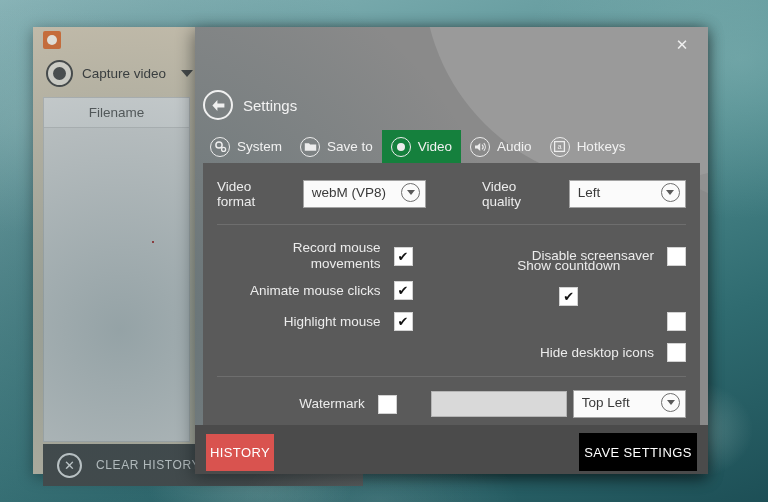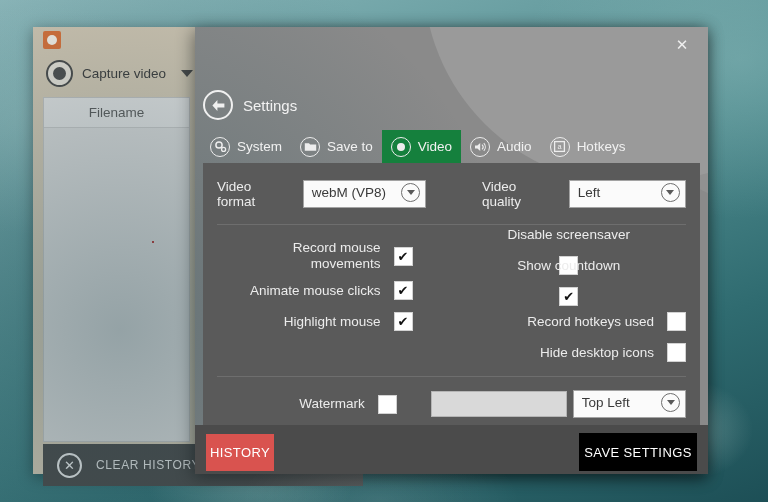--- a/index.html
+++ b/index.html
@@ -310,30 +310,29 @@
             <span style="width:26px;"></span>
           </div>
           <div style="display:flex; align-items:center; justify-content:flex-end; gap:13px; height:31px;">
             <span class="opt-label" style="text-align:right; width:155px;">Highlight mouse</span>
             <span class="cb">✔</span>
             <span style="width:26px;"></span>
           </div>
         </div>
 
         <div style="width:50%;">
-          <div style="display:flex; align-items:center; justify-content:flex-end; gap:13px; height:38px;flex-direction:column;">
+          <div style="display:flex; align-items:center; justify-content:flex-end; gap:13px; height:38px;">
             <span class="opt-label" style="text-align:right;">Disable screensaver</span>
             <span class="cb off"></span>
           </div>
           <div style="display:flex; align-items:center; justify-content:flex-end; gap:13px; height:31px;flex-direction:column;">
             <span class="opt-label" style="text-align:right;">Show countdown</span>
             <span class="cb">✔</span>
           </div>
           <div style="display:flex; align-items:center; justify-content:flex-end; gap:13px; height:31px;">
-            <span class="opt-label" style="text-align:right;">Record hotkeys used</span>
             <span class="cb off"></span>
           </div>
           <div style="display:flex; align-items:center; justify-content:flex-end; gap:13px; height:31px;">
             <span class="opt-label" style="text-align:right;">Hide desktop icons</span>
             <span class="cb off"></span>
           </div>
         </div>
       </div>
 
       <hr class="sep" style="margin-top:8px;">

